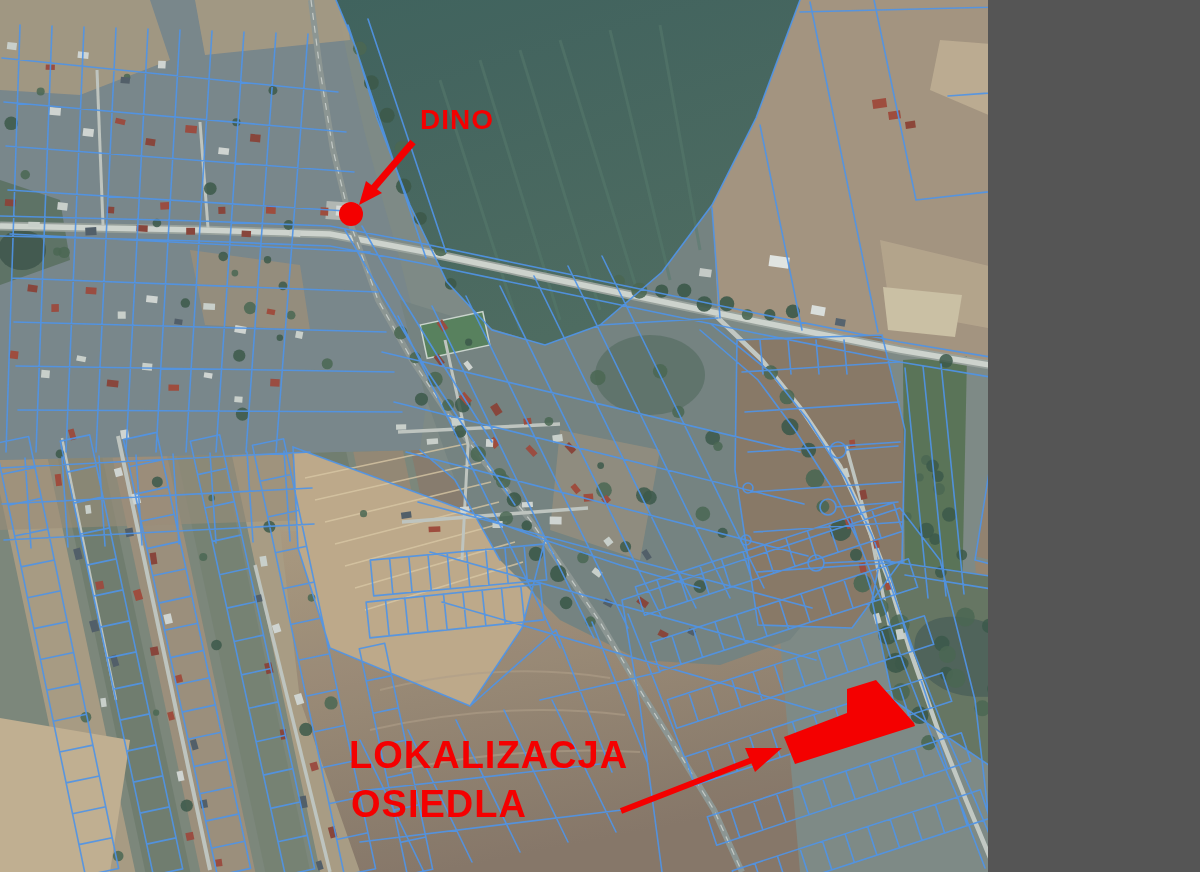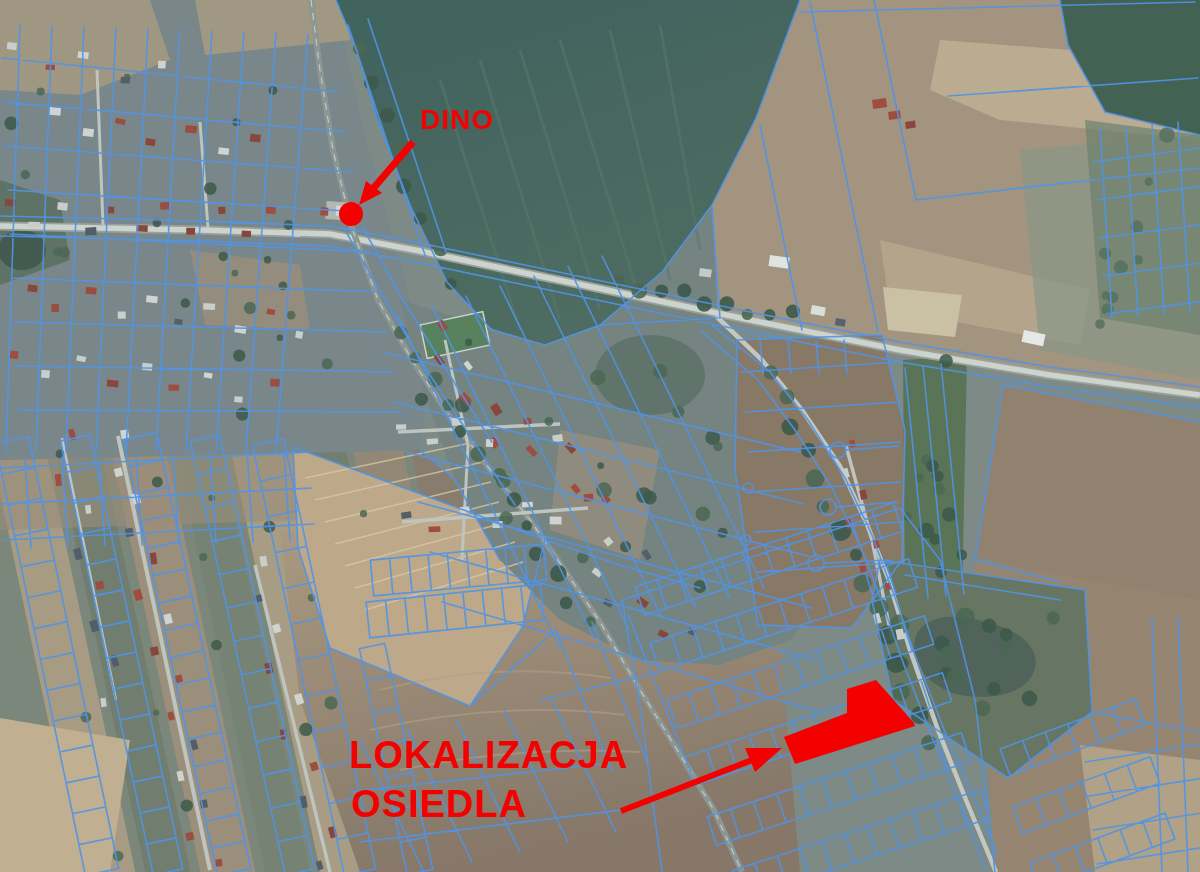--- a/index.html
+++ b/index.html
@@ -1,16 +1,16 @@
 <!DOCTYPE html>
 <html><head>
 <meta charset="utf-8">
 <style>
   html,body{margin:0;padding:0;background:#555;}
-  #stage{position:relative;width:1200px;height:872px;overflow:hidden;background:#7f8b84;}
+  #stage{position:relative;width:988px;height:872px;overflow:hidden;background:#7f8b84;}
   svg{display:block;}
   .lbl{font-family:"Liberation Sans",sans-serif;font-weight:bold;}
   .lbl-sm{font-size:28px;letter-spacing:1px;}
   .lbl-lg{font-size:38px;letter-spacing:1px;}
   .parcel{fill:none;stroke-linecap:round;}
 </style>
 </head>
 <body>
 
 <div id="stage">

